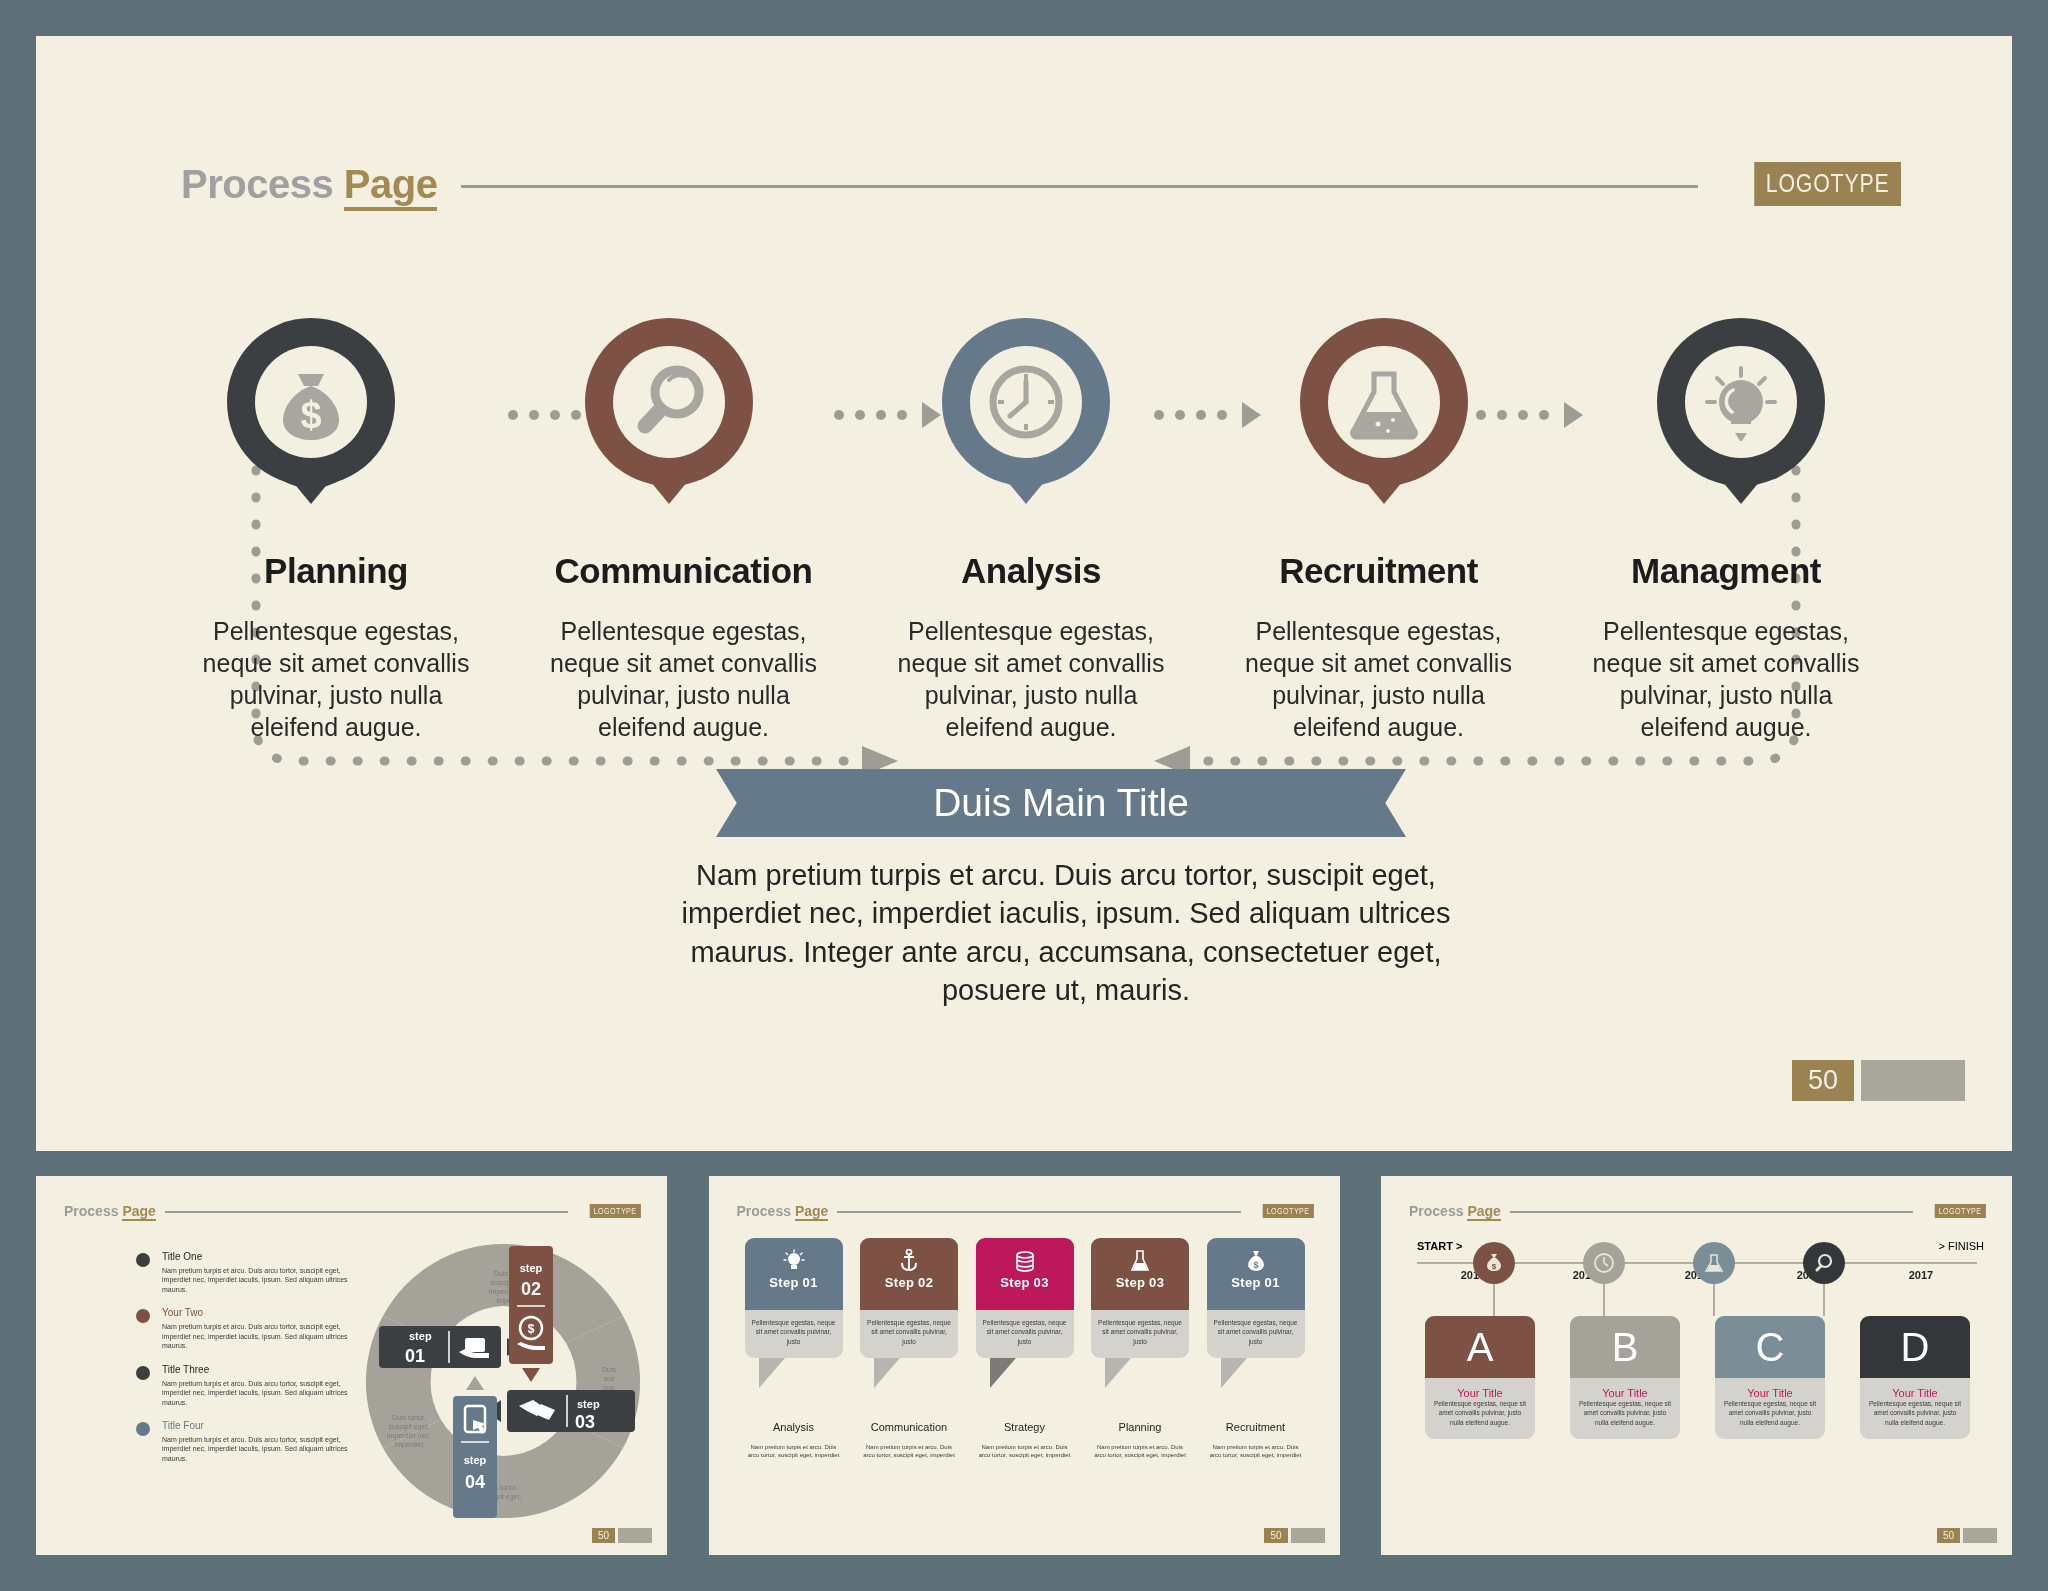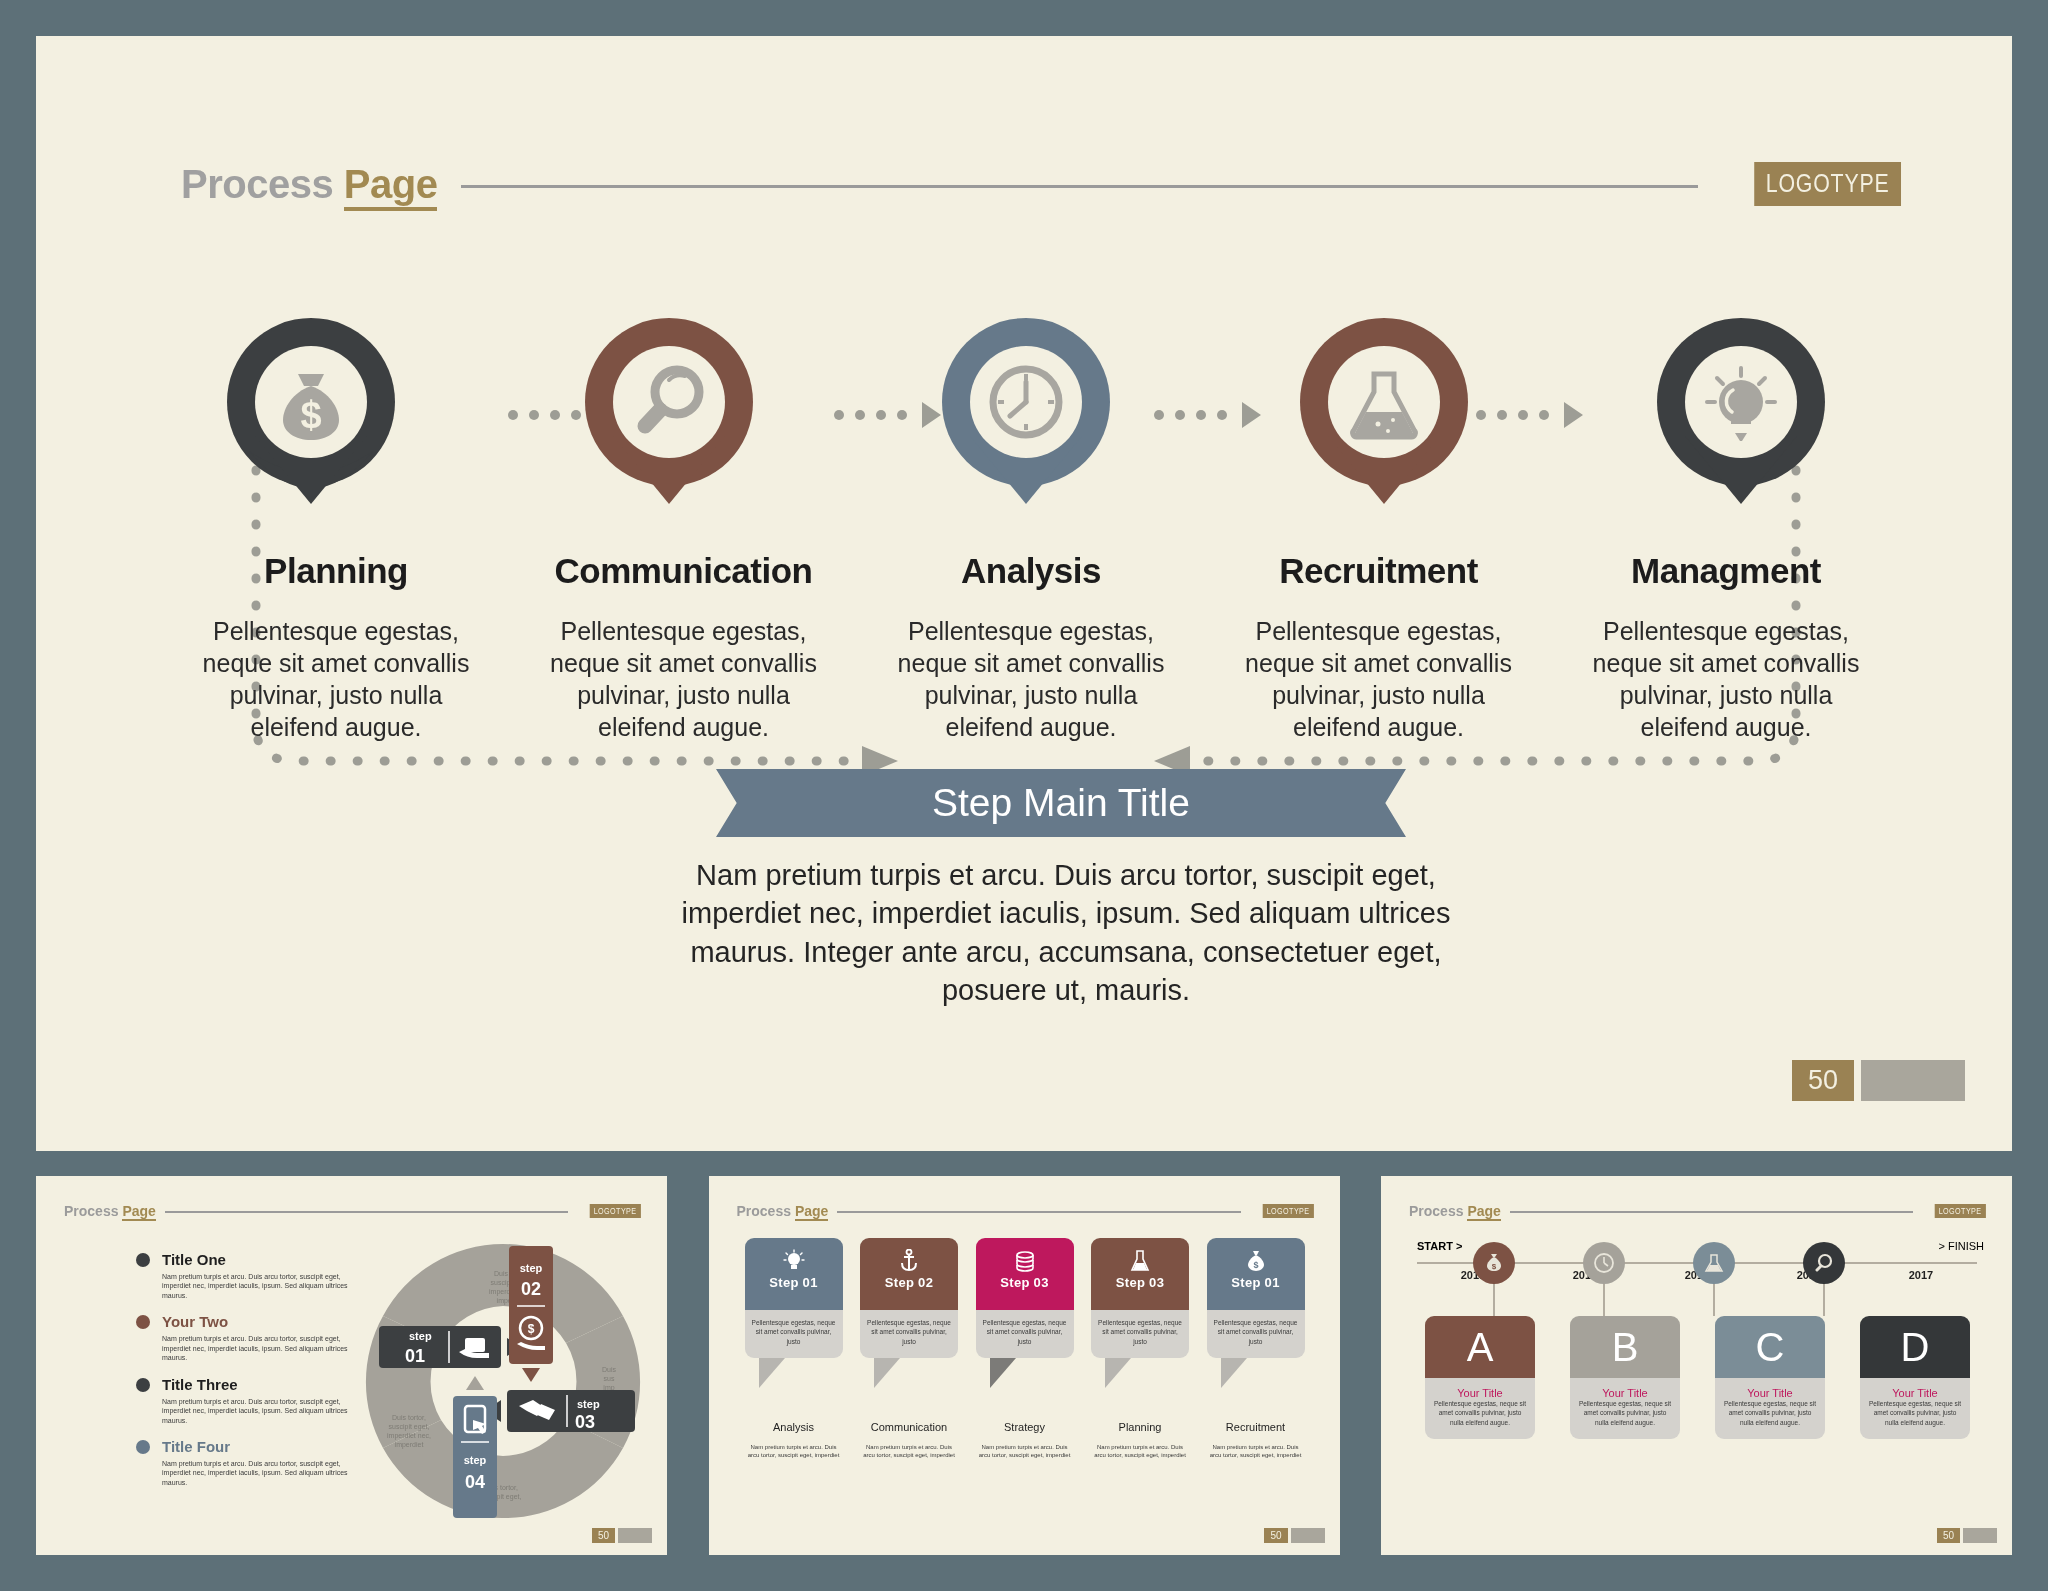--- a/index.html
+++ b/index.html
@@ -115,21 +115,21 @@
              transform: scaleX(0.8); transform-origin: right center; letter-spacing: .5px; }
   .th-pagenum-wrap { position: absolute; right: 15px; bottom: 12px; display: flex; }
   .th-pagenum { background: #9a8253; color: #f3f0e1; font-size: 10px; padding: 2px 6px; }
   .th-pagebar { width: 34px; background: #a9a69c; margin-left: 3px; }
 
   
   .t1-list { position: absolute; left: 100px; top: 75px; width: 215px; }
   .t1-item { display: flex; margin-bottom: 13px; }
   .t1-dot { width: 14px; height: 14px; border-radius: 50%; flex: 0 0 auto; margin-top: 2px; }
   .t1-body { margin-left: 12px; }
-  .t1-h { font-size: 15px; font-weight: bold; margin-bottom: 4px; }
+  .t1-h { font-size: 10px; font-weight: normal; margin-bottom: 4px; }
   .t1-p { font-size: 7px; line-height: 1.35; color: #3b3b3b; }
   .t1-circle { position: absolute; left: 325px; top: 62px; width: 285px; height: 285px; }
 
   
   .t2-cards { position: absolute; left: 36px; top: 62px; width: 560px;
               display: flex; justify-content: space-between; }
   .t2-card { width: 98px; }
   .t2-top { border-radius: 9px 9px 0 0; height: 72px; position: relative;
             display: flex; flex-direction: column; align-items: center; justify-content: flex-start; }
   .t2-icon { margin-top: 9px; height: 28px; display:flex; align-items:center; }
@@ -329,21 +329,21 @@
       <div class="step-col">
         <div class="step-name">Recruitment</div>
         <div class="step-desc">Pellentesque egestas, neque sit amet convallis pulvinar, justo nulla eleifend augue.</div>
       </div>
       <div class="step-col">
         <div class="step-name">Managment</div>
         <div class="step-desc">Pellentesque egestas, neque sit amet convallis pulvinar, justo nulla eleifend augue.</div>
       </div>
     </div>
 
-    <div class="banner">Step Main Title</div>
+    <div class="banner">Duis Main Title</div>
     <div class="banner-para">Nam pretium turpis et arcu. Duis arcu tortor, suscipit eget, imperdiet nec, imperdiet iaculis, ipsum. Sed aliquam ultrices maurus. Integer ante arcu, accumsana, consectetuer eget, posuere ut, mauris.</div>
 
     <div class="pagenum-wrap">
       <div class="pagenum">50</div>
       <div class="pagebar"></div>
     </div>
   </div>
 
   <div class="thumbs">
 

